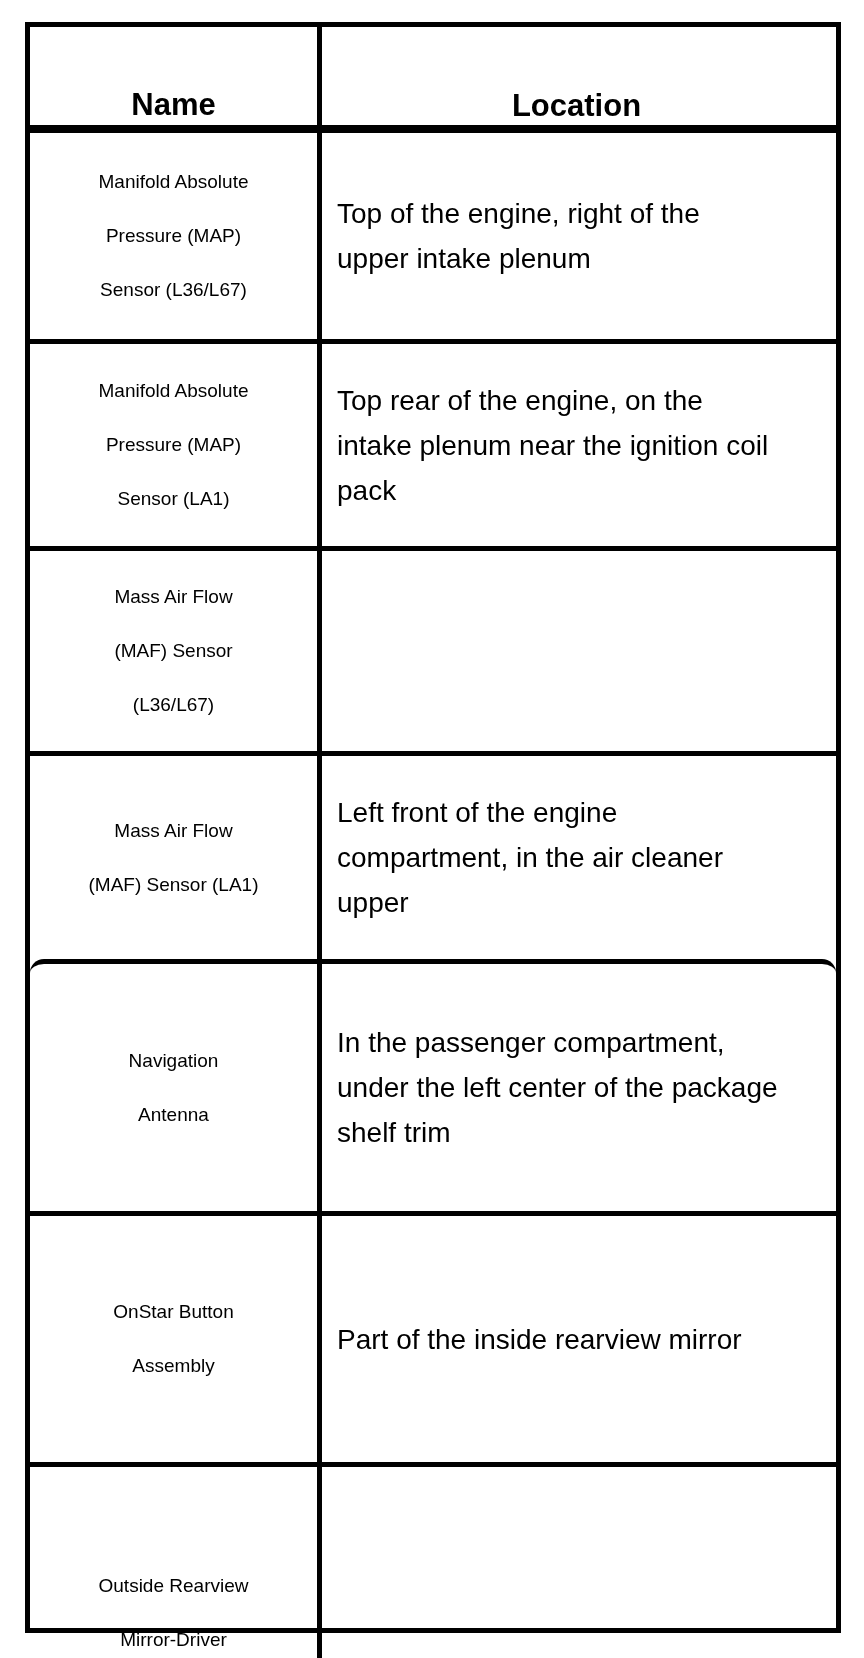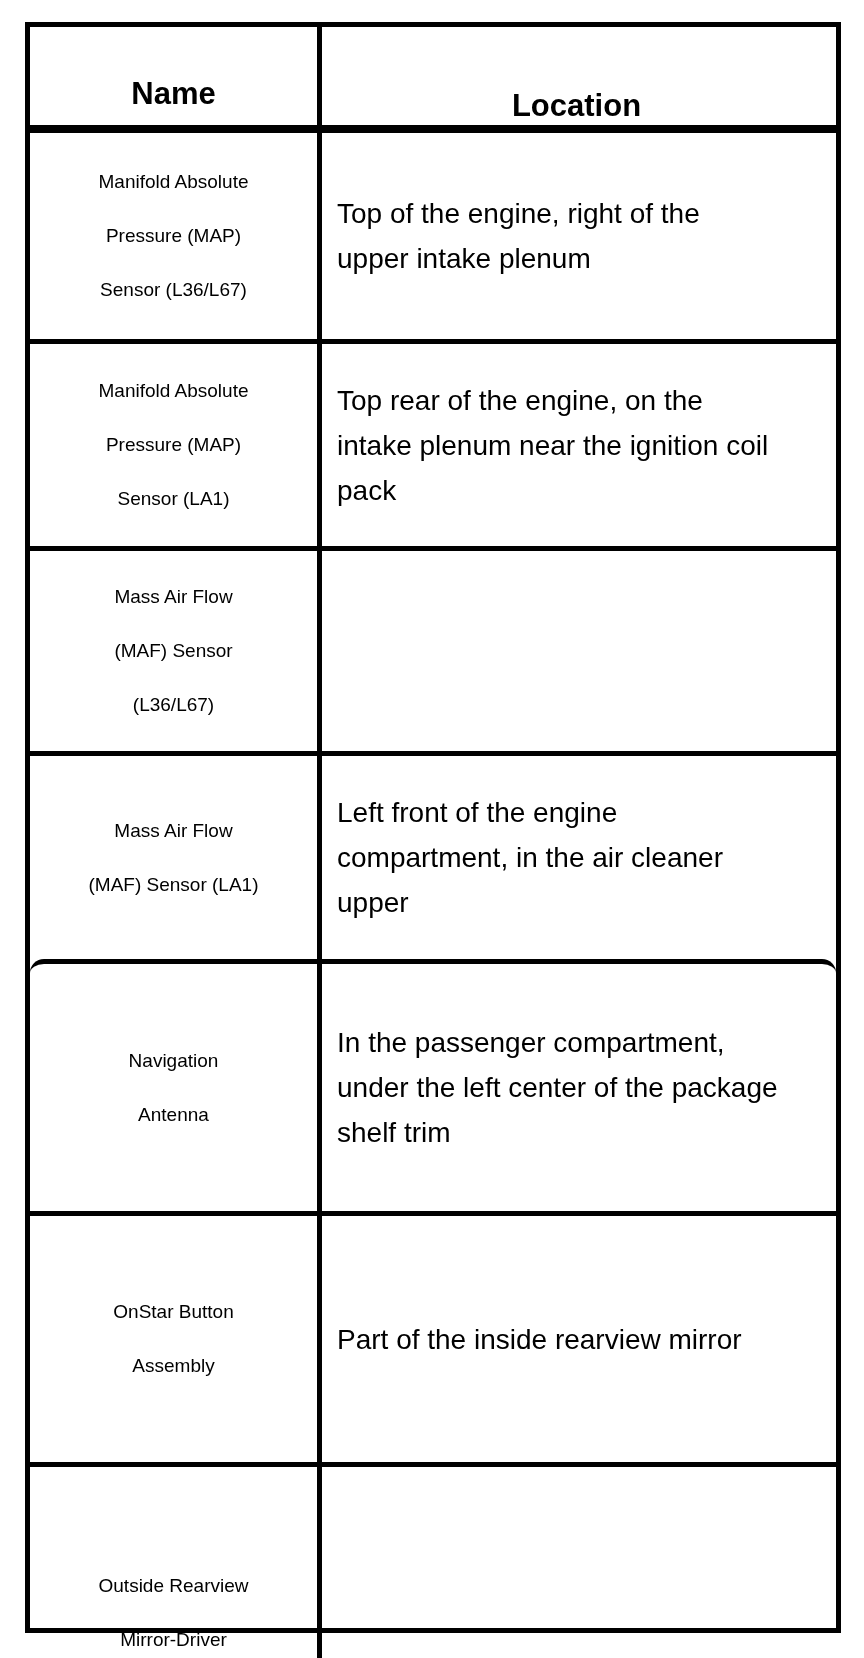--- a/index.html
+++ b/index.html
@@ -63,21 +63,21 @@
     line-height: 45px;
     white-space: pre-line;
     padding: 0 20px 0 15px;
   }
   .header-row .cell {
     font-weight: 700;
     font-size: 31px;
     line-height: 38px;
     align-items: flex-end;
   }
-  .header-row .cell-name { padding-bottom: 12px; }
+  .header-row .cell-name { padding-bottom: 1px; }
   
   .rh  { height: 98px;  }
   .r1  { height: 206px; }
   .r2  { height: 202px; }
   .r3  { height: 200px; }
   .r4  { height: 203px; }
   .r5  { height: 247px; border-radius: 14px; }
   .r6  { height: 246px; }
   .r7  { height: 161px; flex-direction: column; }
 </style>

